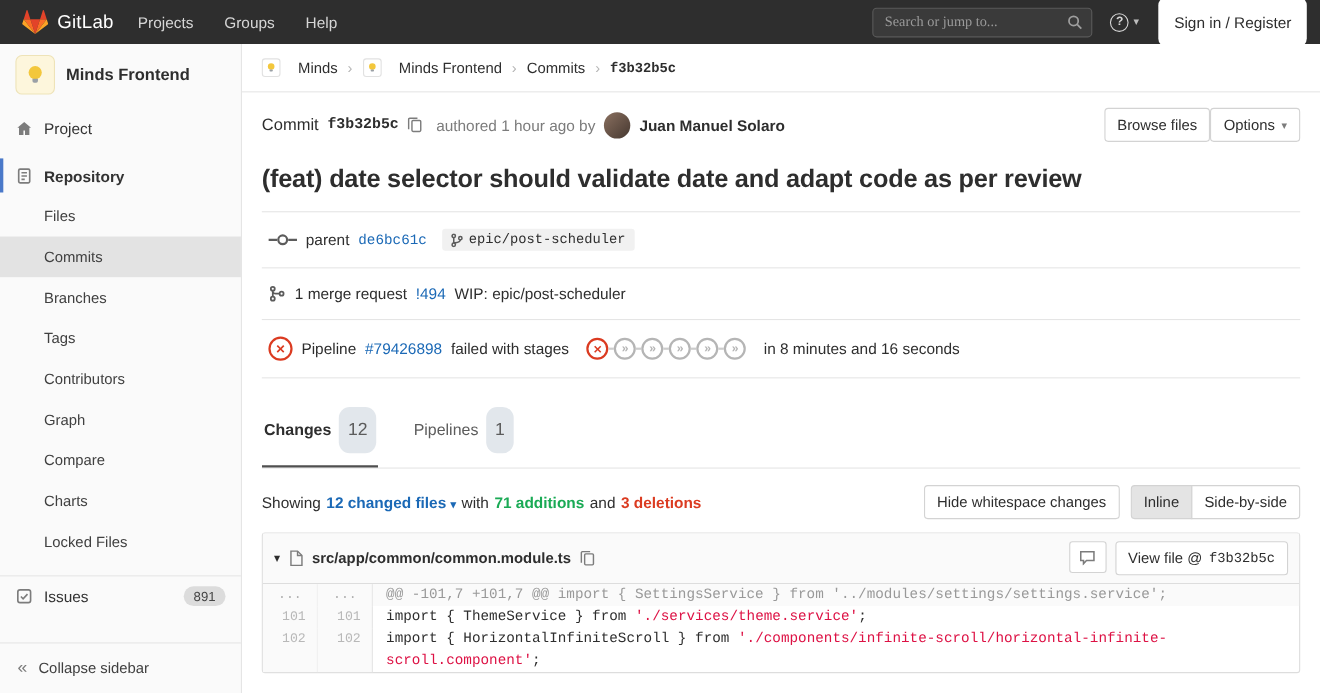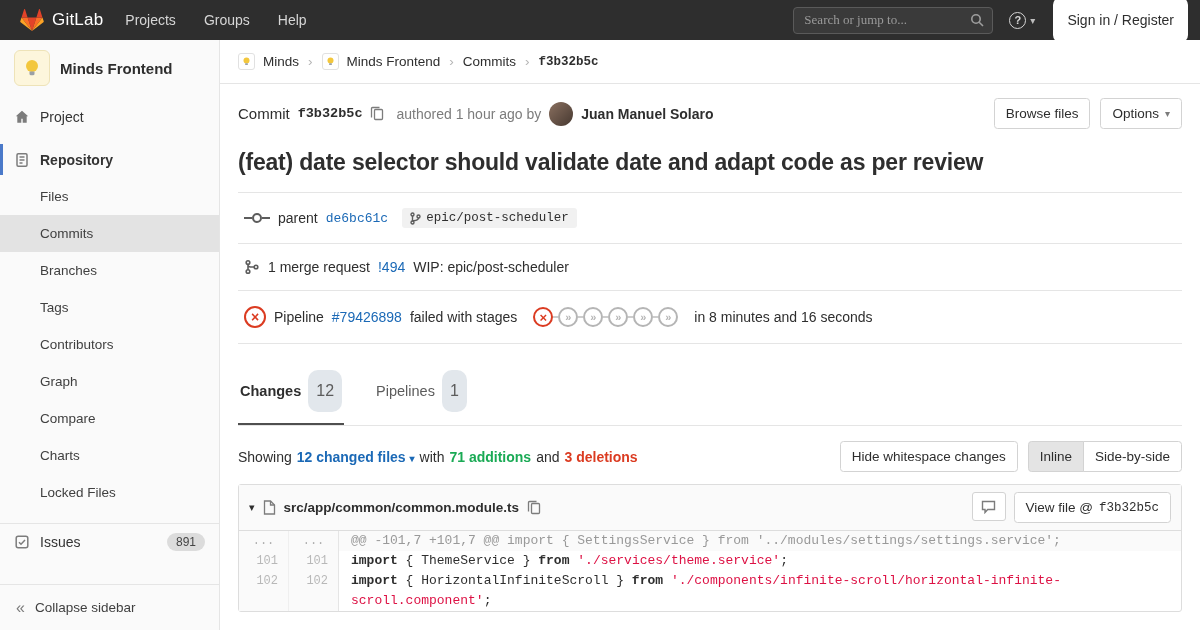--- a/index.html
+++ b/index.html
@@ -35,34 +35,34 @@
   .side-item.current{background:#e3e3e3}
   .side-item.divider{border-top:1px solid#e5e5e5;margin-top:12px}
   .s-icon{width:16px;display:flex;justify-content:center}
   .count-badge{margin-left:auto;background:#dcdcdc;color:#454545;border-radius:10px;padding:2px 9px;font-size:12px}
   .collapse-btn{height:46px;display:flex;align-items:center;gap:10px;padding:0 16px;border-top:1px solid#e5e5e5;color:#404040;font-size:13.5px;cursor:pointer}
   .collapse-icon{color:#7c7c7c;font-size:16px}
 
   
   .content{grid-area:2/2;overflow:hidden;background:#fff}
   .breadcrumbs{display:flex;align-items:center;gap:9px;padding:13px 18px;border-bottom:1px solid#e5e5e5;font-size:13.5px}
-  .crumb{display:flex;align-items:center;gap:8px;color:#2e2e2e;text-decoration:none;cursor:pointer}
+  .crumb{display:flex;align-items:center;gap:16px;color:#2e2e2e;text-decoration:none;cursor:pointer}
   .crumb.mono .c-label{font-family:"Liberation Mono","DejaVu Sans Mono",monospace;font-size:12.5px;font-weight:700}
   .crumb-sep{color:#b5b5b5}
   .mini-avatar{width:17px;height:17px;border-radius:3px;border:1px solid#e1e1e1;background:#fff;display:flex;align-items:center;justify-content:center}
   .page{padding:0 18px}
 
   .commit-meta{margin-top:14px;display:flex;align-items:center;justify-content:space-between}
   .cm-left{display:flex;align-items:center;gap:8px;font-size:15px}
   .sha{font-family:"Liberation Mono","DejaVu Sans Mono",monospace;font-size:13.5px;font-weight:700}
   .icon-plain{background:none;border:0;padding:0;cursor:pointer;display:flex;align-items:center}
   .authored{color:#7c7c7c;font-size:14px;margin-left:4px}
   .avatar-24{width:24px;height:24px;border-radius:50%;background:linear-gradient(135deg,#8a7060,#463830);flex:none}
   .author-name{font-weight:600;font-size:14px;cursor:pointer}
-  .cm-right{display:flex;gap:10px}
+  .cm-right{display:flex;}
   .btn{background:#fff;border:1px solid#d3d3d3;border-radius:3.5px;padding:7px 11px;font-size:13.5px;color:#2e2e2e;font-family:"Liberation Sans",sans-serif;cursor:pointer;display:inline-flex;align-items:center;gap:6px}
   .btn .caret{color:#7c7c7c}
 
   .commit-title{font-size:23px;font-weight:700;margin:20px 0 16px;letter-spacing:-.2px}
 
   .commit-box{border-top:1px solid#e5e5e5}
   .cb-row{display:flex;align-items:center;gap:8px;padding:15px 6px;border-bottom:1px solid#e5e5e5;font-size:14px}
   .link{color:#1b69b6;text-decoration:none;cursor:pointer}
   .mono{font-family:"Liberation Mono","DejaVu Sans Mono",monospace;font-size:13px}
   .branch-badge{display:inline-flex;align-items:center;gap:5px;background:#f1f1f1;border-radius:3px;padding:3px 8px;font-family:"Liberation Mono","DejaVu Sans Mono",monospace;font-size:12.5px;margin-left:6px;cursor:pointer}
@@ -97,21 +97,21 @@
   .icon-btn{width:34px;height:29px;border:1px solid#d3d3d3;border-radius:3px;background:#fff;display:flex;align-items:center;justify-content:center;cursor:pointer}
   .view-sha{font-family:"Liberation Mono","DejaVu Sans Mono",monospace;font-size:12.5px}
 
   .diff-body{font-family:"Liberation Mono","DejaVu Sans Mono",monospace;font-size:13px;line-height:20px}
   .diff-row{display:grid;grid-template-columns:50px 50px 1fr}
   .ln{background:#fafafa;border-right:1px solid#efefef;color:#b8b8b8;text-align:right;padding-right:10px;font-size:12px;cursor:pointer}
   .ln.new{border-right:1px solid#e5e5e5}
   .code{padding-left:12px;white-space:pre-wrap;overflow-wrap:break-word;color:#2e2e2e}
   .diff-row.match .ln{text-align:center;padding-right:0;color:#b0b0b0}
   .diff-row.match .code{background:#fafafa;color:#999}
-  .kw{font-weight:700}
+  .kw{font-weight:400}
   .str{color:#d14}
   .meta{color:#999}
 </style>
 </head>
 <body>
 
 <div class="app">
 
   <header class="navbar">
     <div class="nav-left">

